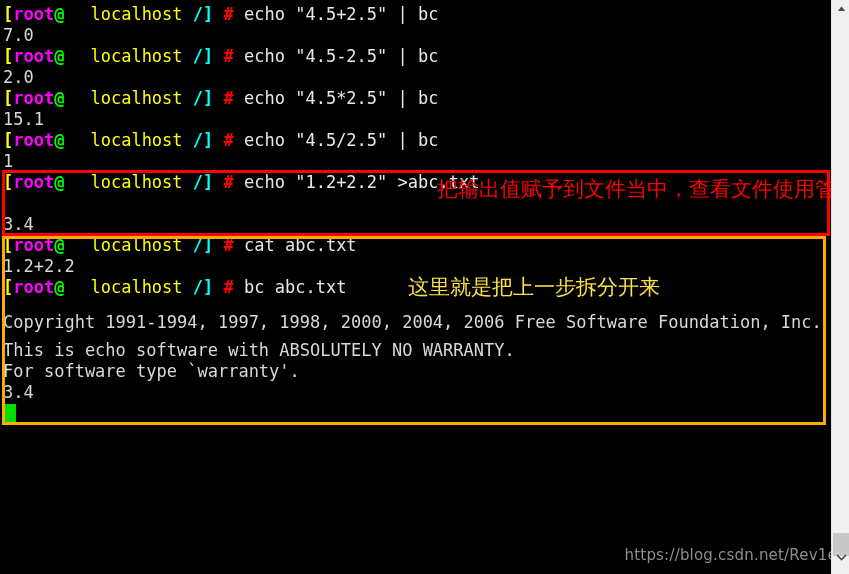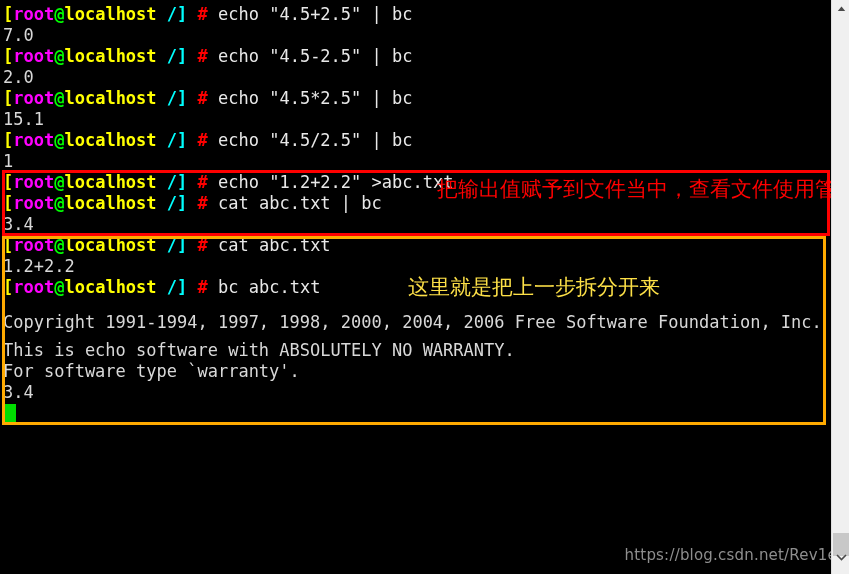--- a/index.html
+++ b/index.html
@@ -35,21 +35,21 @@
     letter-spacing: 0px;
     white-space: pre;
     color: #d8d8d8;
     font-family: "DejaVu Sans Mono", "Liberation Mono", monospace;
   }
 
   
   .pk-bracket { color: #ffff00; font-weight: bold; }
   .pk-user    { color: #ff00ff; font-weight: bold; }
   .pk-at      { color: #00ff00; font-weight: bold; }
-  .pk-host    { color: #ffff00; font-weight: bold; }
+  .pk-host    { color: #ffff00; font-weight: normal; margin-left: 26px; }
   .pk-path    { color: #00ffff; font-weight: bold; }
   .pk-hash    { color: #ff0000; font-weight: bold; }
   .cmd        { color: #e8e8e8; }
   .outtext    { color: #d8d8d8; }
 
   
   #cursor {
     position: absolute;
     left: 5px;
     top: 404px;
@@ -154,21 +154,20 @@
 
     <div class="line" style="top: 4px;"><span class="pk-bracket">[</span><span class="pk-user">root</span><span class="pk-at">@</span><span class="pk-host">localhost</span><span class="pk-path"> /]</span><span class="pk-hash"> #</span><span class="cmd"> echo "4.5+2.5" | bc</span></div>
       <div class="line" style="top: 25px;"><span class="outtext">7.0</span></div>
       <div class="line" style="top: 46px;"><span class="pk-bracket">[</span><span class="pk-user">root</span><span class="pk-at">@</span><span class="pk-host">localhost</span><span class="pk-path"> /]</span><span class="pk-hash"> #</span><span class="cmd"> echo "4.5-2.5" | bc</span></div>
       <div class="line" style="top: 67px;"><span class="outtext">2.0</span></div>
       <div class="line" style="top: 88px;"><span class="pk-bracket">[</span><span class="pk-user">root</span><span class="pk-at">@</span><span class="pk-host">localhost</span><span class="pk-path"> /]</span><span class="pk-hash"> #</span><span class="cmd"> echo "4.5*2.5" | bc</span></div>
       <div class="line" style="top: 109px;"><span class="outtext">15.1</span></div>
       <div class="line" style="top: 130px;"><span class="pk-bracket">[</span><span class="pk-user">root</span><span class="pk-at">@</span><span class="pk-host">localhost</span><span class="pk-path"> /]</span><span class="pk-hash"> #</span><span class="cmd"> echo "4.5/2.5" | bc</span></div>
       <div class="line" style="top: 151px;"><span class="outtext">1</span></div>
       <div class="line" style="top: 172px;"><span class="pk-bracket">[</span><span class="pk-user">root</span><span class="pk-at">@</span><span class="pk-host">localhost</span><span class="pk-path"> /]</span><span class="pk-hash"> #</span><span class="cmd"> echo "1.2+2.2" &gt;abc.txt</span></div>
-      <div class="line" style="top: 193px;"><span class="pk-bracket">[</span><span class="pk-user">root</span><span class="pk-at">@</span><span class="pk-host">localhost</span><span class="pk-path"> /]</span><span class="pk-hash"> #</span><span class="cmd"> cat abc.txt | bc</span></div>
       <div class="line" style="top: 214px;"><span class="outtext">3.4</span></div>
       <div class="line" style="top: 235px;"><span class="pk-bracket">[</span><span class="pk-user">root</span><span class="pk-at">@</span><span class="pk-host">localhost</span><span class="pk-path"> /]</span><span class="pk-hash"> #</span><span class="cmd"> cat abc.txt</span></div>
       <div class="line" style="top: 256px;"><span class="outtext">1.2+2.2</span></div>
       <div class="line" style="top: 277px;"><span class="pk-bracket">[</span><span class="pk-user">root</span><span class="pk-at">@</span><span class="pk-host">localhost</span><span class="pk-path"> /]</span><span class="pk-hash"> #</span><span class="cmd"> bc abc.txt</span></div>
       <div class="line" style="top: 312px;"><span class="outtext">Copyright 1991-1994, 1997, 1998, 2000, 2004, 2006 Free Software Foundation, Inc.</span></div>
       <div class="line" style="top: 340px;"><span class="outtext">This is echo software with ABSOLUTELY NO WARRANTY.</span></div>
       <div class="line" style="top: 361px;"><span class="outtext">For software type `warranty'.</span></div>
       <div class="line" style="top: 382px;"><span class="outtext">3.4</span></div>
       <div id="cursor" style="top: 404px;"></div>
   </div>

